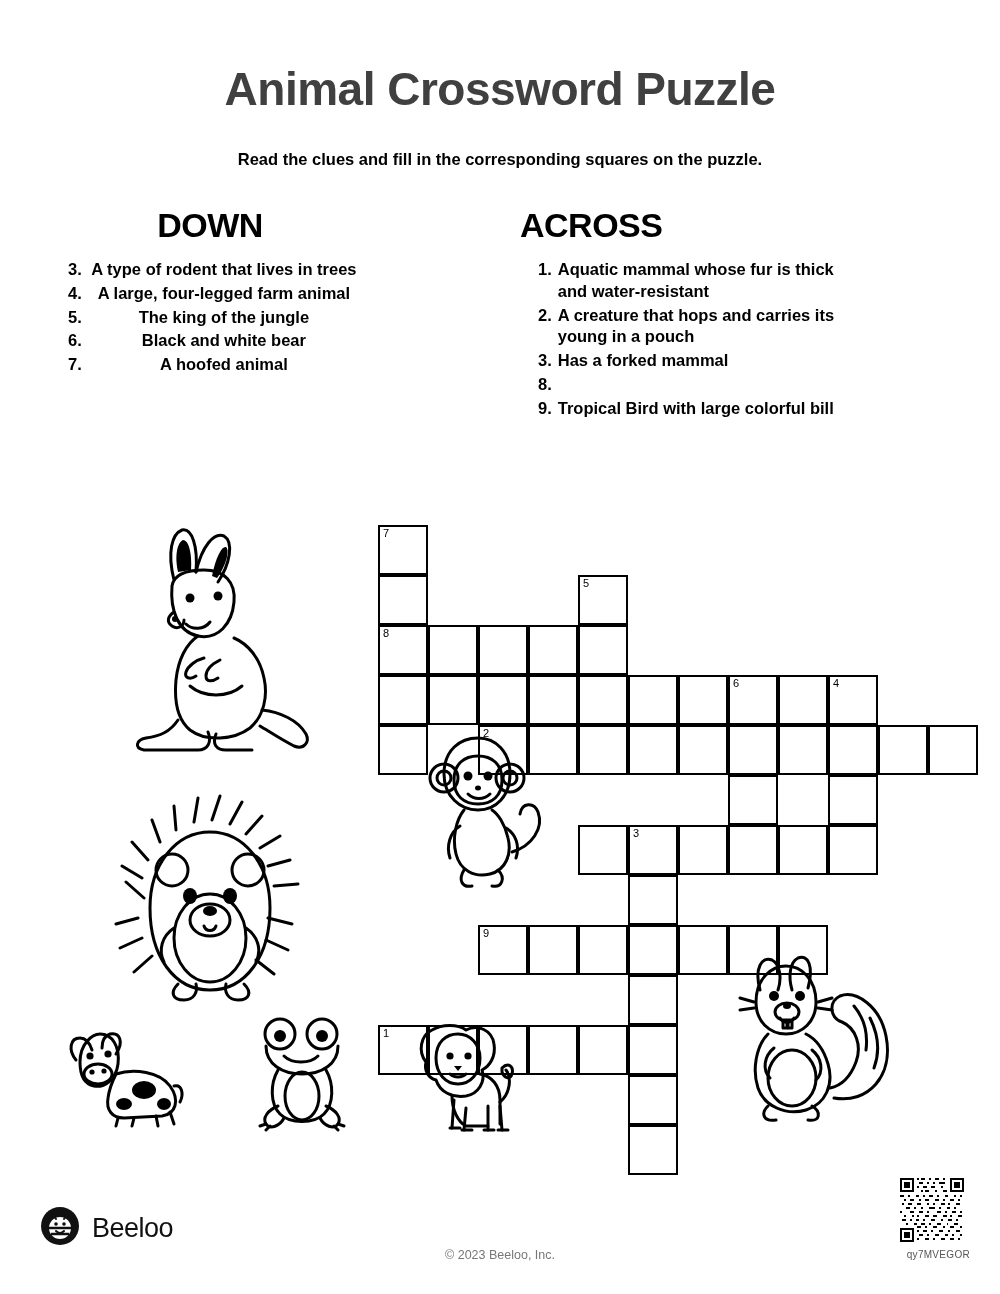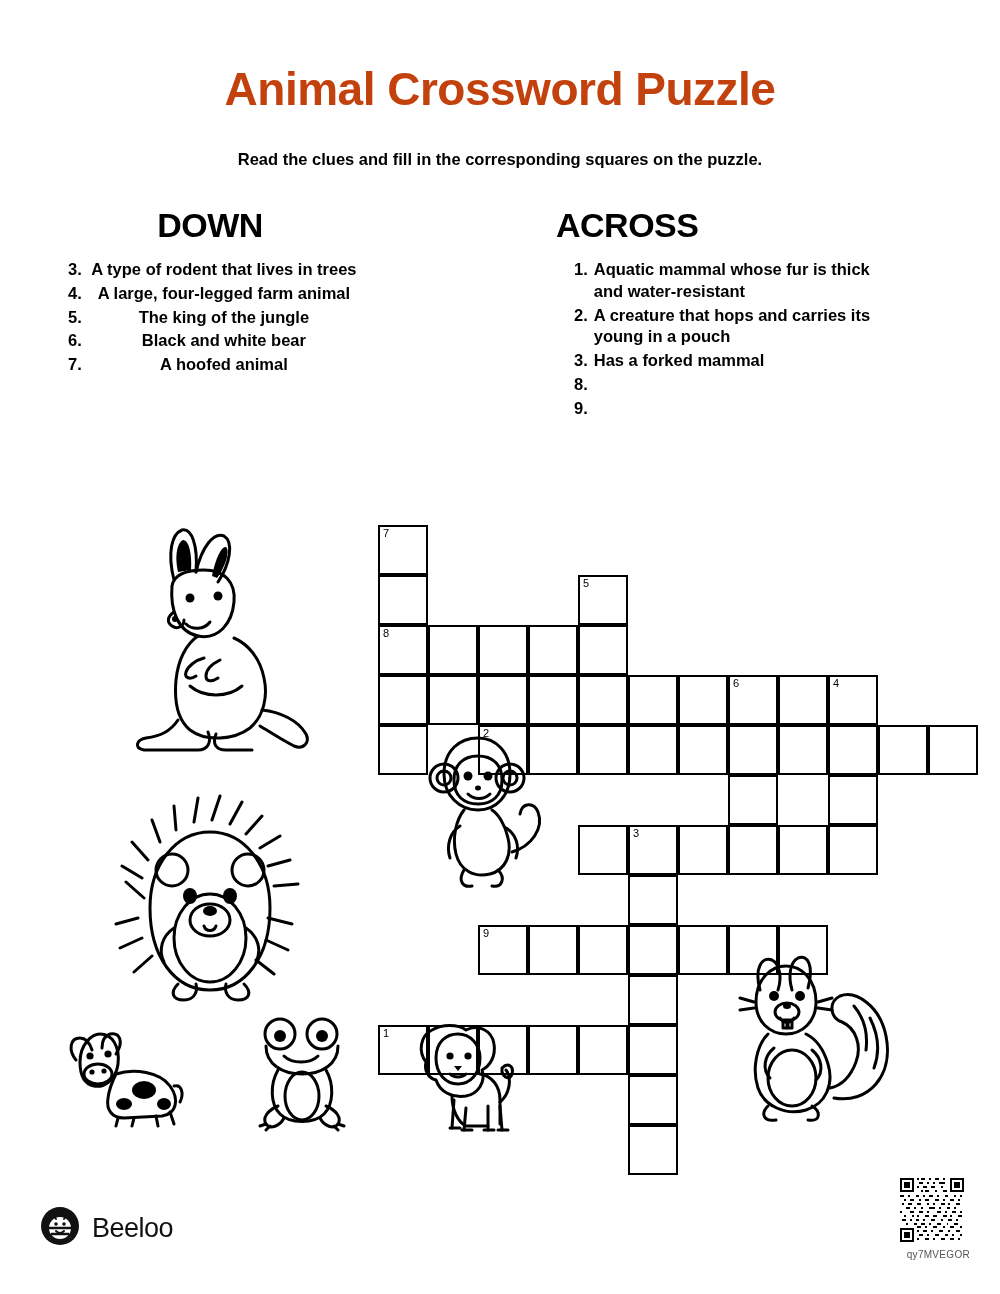--- a/index.html
+++ b/index.html
@@ -14,36 +14,36 @@
   }
   .page { position:relative; width:1000px; height:1294px; }
 
   .title {
     text-align:center;
     font-size:46px;
     font-weight:bold;
     letter-spacing:-0.5px;
     margin:0;
     padding-top:62px;
-    color:#c2410c;
+    color:#404040;
   }
   .subtitle {
     text-align:center;
     font-size:16.5px;
     font-weight:bold;
     margin:12px;
     padding-top:22px;
     color:#000;
   }
 
   
   .clues { position:absolute; top:206px; left:0; width:1000px; height:290px; }
   .col { position:absolute; }
   .col-down { left:60px; top:0; width:300px;text-align:center; }
-  .col-across { left:556px; top:0; width:330px; }
+  .col-across { left:520px; top:0; width:330px; }
   .col-head {
     font-size:34px; font-weight:bold; letter-spacing:-0.5px;
     margin:0 0 14px 0; color:#000;
   }
   ol.clue-list { list-style:none; margin:0; padding:0; }
   ol.clue-list li {
     font-size:16.5px; font-weight:bold; line-height:1.32;
     margin-bottom:2px; color:#000;
     display:flex; gap:6px; align-items:flex-start;
   }
@@ -134,20 +134,21 @@
           </li>
           <li>
             <span class="clue-num">3.</span>
             <span class="clue-text">Has a forked mammal</span>
           </li>
           <li>
             <span class="clue-num">8.</span>
           </li>
           <li>
             <span class="clue-num">9.</span>
+            <span class="clue-text">Tropical Bird with large colorful bill</span>
           </li>
         </ol>
     </div>
   </div>
 
   <div class="grid-wrap" id="grid-wrap">
       <div class="cell" style="left: 378px; top: 5px; width: 50px; height: 50px;">
         <span class="num">7</span>
       </div>
       <div class="cell" style="left: 378px; top: 55px; width: 50px; height: 50px;"></div>
@@ -416,20 +417,21 @@
           <path d="M9 22 h22" stroke="#111" stroke-width="2.5"></path>
           <path d="M11 28 h18" stroke="#111" stroke-width="2.5"></path>
           <circle cx="16" cy="18" r="1.8" fill="#111"></circle>
           <circle cx="24" cy="18" r="1.8" fill="#111"></circle>
           <path d="M16 25 q4 4 8 0" stroke="#111" stroke-width="2" fill="none" stroke-linecap="round"></path>
           <path d="M13 9 l3 4 M27 9 l-3 4" stroke="#111" stroke-width="2" stroke-linecap="round"></path>
         </svg>
       </span>
       <span class="brand-name">Beeloo</span>
     </div>
+    <div class="copyright">© 2023 Beeloo, Inc.</div>
     <div class="qr">
       <svg width="64" height="64" viewBox="0 0 33 33" shape-rendering="crispEdges">
         <rect width="33" height="33" fill="#fff"></rect>
         <g fill="#000">
           <rect x="0" y="0" width="7" height="7"></rect>
             <rect x="1" y="1" width="5" height="5" fill="#fff"></rect>
             <rect x="2" y="2" width="3" height="3"></rect>
           <rect x="26" y="0" width="7" height="7"></rect>
             <rect x="27" y="1" width="5" height="5" fill="#fff"></rect>
             <rect x="28" y="2" width="3" height="3"></rect>

